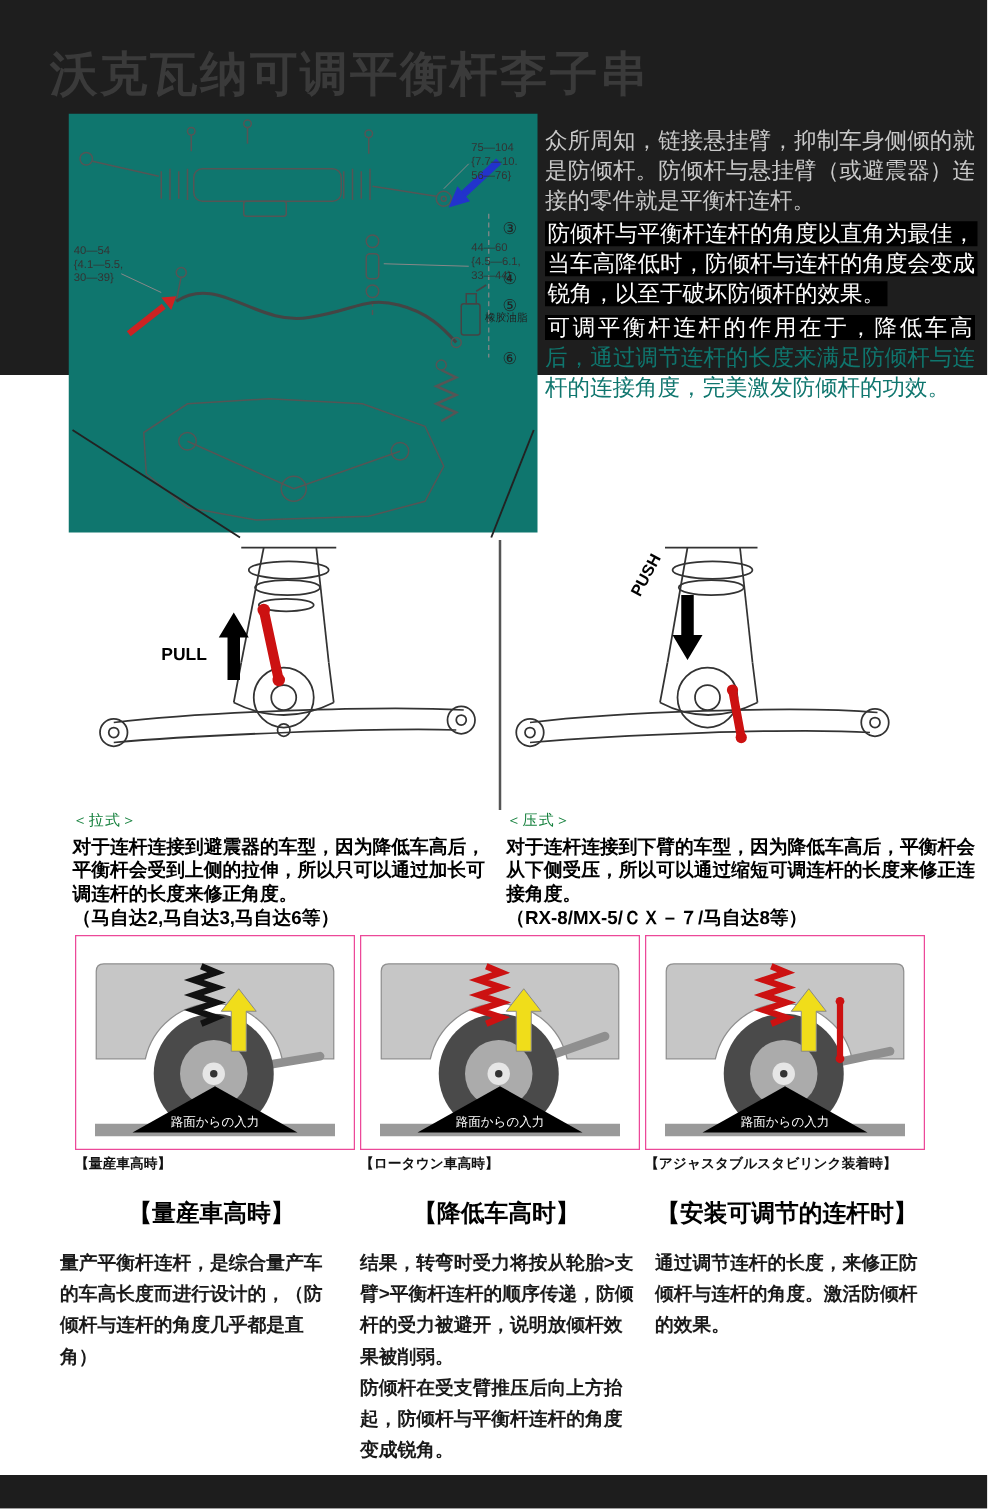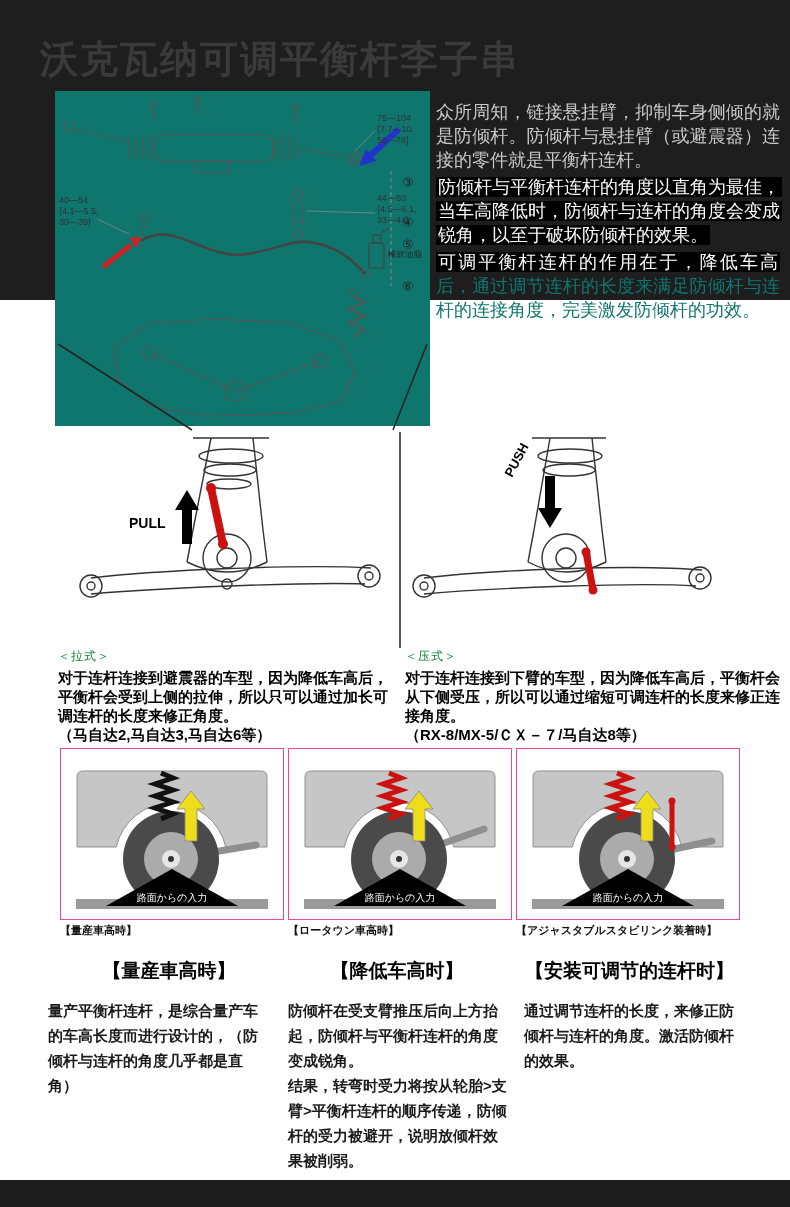--- a/index.html
+++ b/index.html
@@ -310,22 +310,22 @@
 
   <div class="col-heading h1">【量産車高時】</div>
   <div class="col-heading h2">【降低车高时】</div>
   <div class="col-heading h3">【安装可调节的连杆时】</div>
 
   <div class="col-body b1">
     <p>量产平衡杆连杆，是综合量产车的车高长度而进行设计的，（防倾杆与连杆的角度几乎都是直角）</p>
     <p></p>
   </div>
   <div class="col-body b2">
+    <p>结果，转弯时受力将按从轮胎&gt;支臂&gt;平衡杆连杆的顺序传递，防倾杆的受力被避开，说明放倾杆效果被削弱。</p>
     <p>防倾杆在受支臂推压后向上方抬起，防倾杆与平衡杆连杆的角度变成锐角。</p>
-    <p>结果，转弯时受力将按从轮胎&gt;支臂&gt;平衡杆连杆的顺序传递，防倾杆的受力被避开，说明放倾杆效果被削弱。</p>
   </div>
   <div class="col-body b3">
     <p>通过调节连杆的长度，来修正防倾杆与连杆的角度。激活防倾杆的效果。</p>
     <p></p>
   </div>
 
   <div class="footer-bar"></div>
 
 </div>
 

